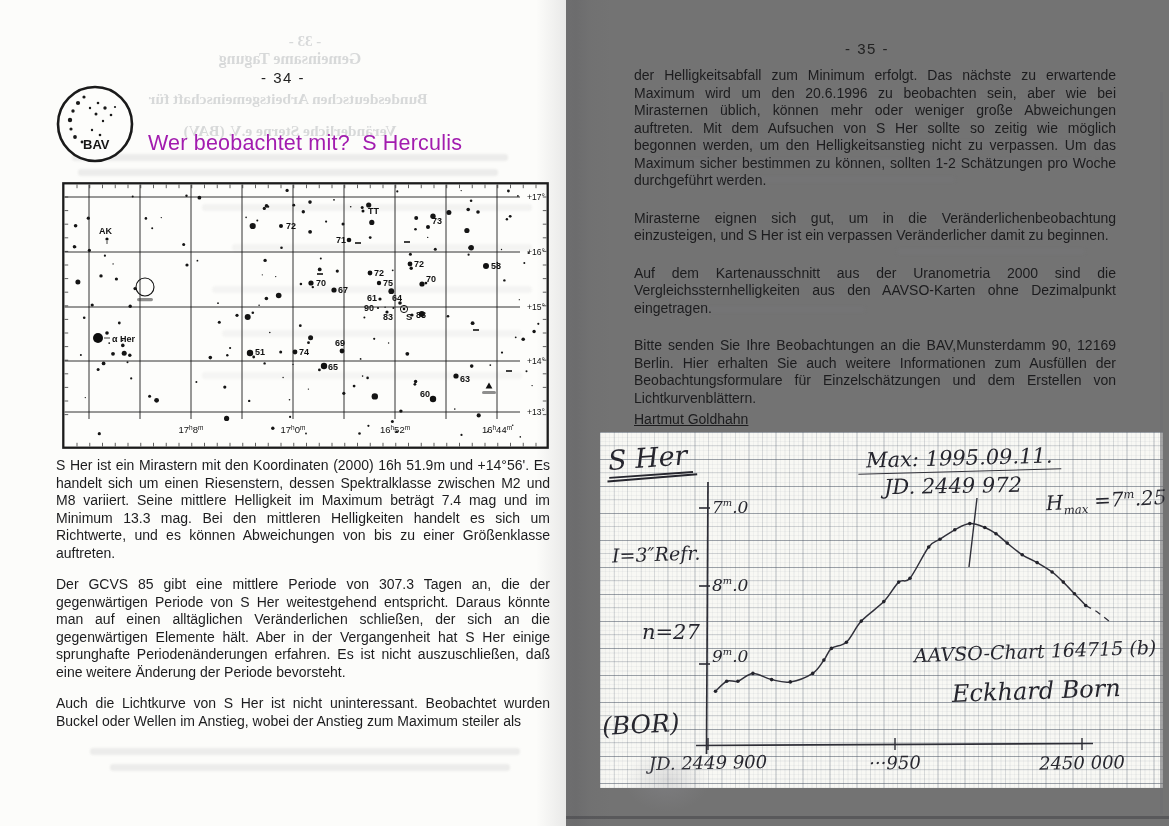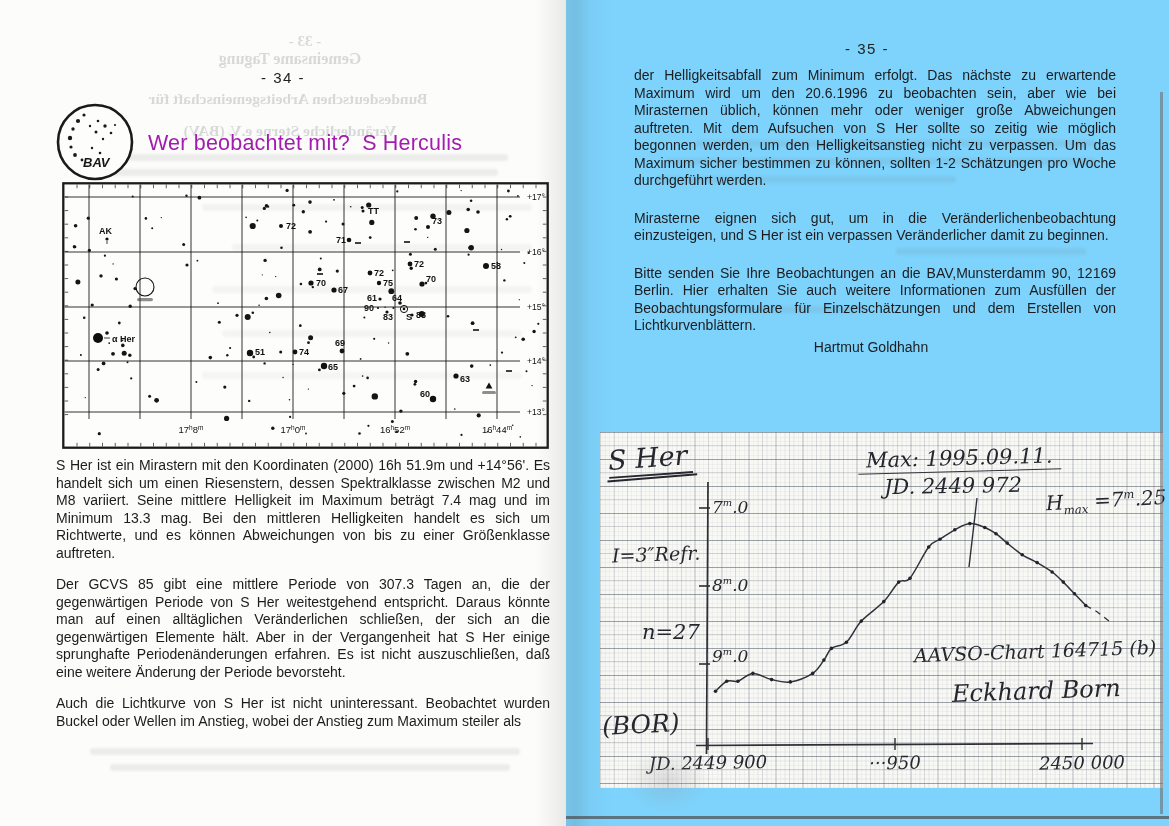--- a/index.html
+++ b/index.html
@@ -1,37 +1,37 @@
 <!DOCTYPE html>
 <html><head>
 <meta charset="utf-8">
 <style>
   html,body{margin:0;padding:0;background:#efefed;}
   #root{position:relative;width:1169px;height:826px;overflow:hidden;background:#f3f3f1;
         font-family:"Liberation Sans",sans-serif;color:#1b1b1d;}
   .page{position:absolute;top:0;height:826px;}
   #page-left{left:0;width:566px;background:#fcfcfa;}
-  #page-right{left:566px;width:603px;background:#7dd3fc;}
+  #page-right{left:566px;width:603px;background:#737373;}
   #gutter{position:absolute;left:536px;top:0;width:76px;height:826px;pointer-events:none;
     background:linear-gradient(90deg,rgba(0,0,0,0) 0%,rgba(70,70,78,0.10) 38%,rgba(70,70,78,0.15) 52%,rgba(70,70,78,0.04) 72%,rgba(0,0,0,0) 100%);}
   .pageno{position:absolute;font-size:15px;letter-spacing:1.5px;color:#222;text-align:center;}
   
   .ghost{position:absolute;transform:scaleX(-1);color:rgba(95,100,110,0.55);opacity:0.42;
          font-family:"Liberation Serif",serif;font-weight:bold;filter:blur(0.5px);text-align:center;}
   .gbar{position:absolute;height:7px;border-radius:3px;background:rgba(120,125,135,0.12);filter:blur(1.2px);}
   
   #title{position:absolute;left:148px;top:131px;width:412px;font-size:21.5px;color:#a21caf;
          letter-spacing:0.2px;white-space:pre-wrap;}
   .bodytext{position:absolute;font-size:14px;line-height:17.5px;text-align:justify;color:#1c1c1e;}
   .bodytext p{margin:0 0 14px 0;}
   #rp-text p{margin:0 0 20px 0;}
   #rp-text p.tight{margin-bottom:4px;}
-  #signature{text-align:center;padding-right:8px;}
+  #signature{text-align:left;padding-right:8px;text-decoration:underline;}
   
-  #bav-logo{position:absolute;left:54px;top:101px;width:82px;height:82px;font-style:italic;}
+  #bav-logo{position:absolute;left:54px;top:83px;width:82px;height:82px;}
   
   #starchart{position:absolute;left:62px;top:182px;width:487px;height:267px;background:#fdfdfb;}
   #starchart svg{position:absolute;left:0;top:0;}
   
   #lightcurve{position:absolute;left:34px;top:430px;width:566px;height:370px;}
   #lc-paper{position:absolute;left:0;top:2px;width:563px;height:356px;background-color:#f8f8f4;
     background-image:
       repeating-linear-gradient(to bottom, rgba(70,80,95,0.38) 0px, rgba(70,80,95,0.38) 1px, transparent 1px, transparent 27px),
       repeating-linear-gradient(to bottom, rgba(90,100,115,0.22) 0px, rgba(90,100,115,0.22) 1px, transparent 1px, transparent 13.5px),
       repeating-linear-gradient(to right, rgba(90,100,115,0.16) 0px, rgba(90,100,115,0.16) 1px, transparent 1px, transparent 13.5px),
@@ -507,20 +507,21 @@
 
     <div class="gbar" style="left:130px;top:140px;width:400px;"></div>
     <div class="gbar" style="left:100px;top:158px;width:430px;"></div>
     <div class="gbar" style="left:90px;top:176px;width:300px;"></div>
     <div class="gbar" style="left:330px;top:248px;width:190px;"></div>
     <div class="gbar" style="left:100px;top:306px;width:200px;"></div>
 
     <div id="rp-text" class="bodytext" style="left:68px;top:67px;width:482px;">
       <p>der Helligkeitsabfall zum Minimum erfolgt. Das nächste zu erwartende Maximum wird um den 20.6.1996 zu beobachten sein, aber wie bei Mirasternen üblich, können mehr oder weniger große Abweichungen auftreten. Mit dem Aufsuchen von S Her sollte so zeitig wie möglich begonnen werden, um den Helligkeitsanstieg nicht zu verpassen. Um das Maximum sicher bestimmen zu können, sollten 1-2 Schätzungen pro Woche durchgeführt werden.</p>
       <p>Mirasterne eignen sich gut, um in die Veränderlichenbeobachtung einzusteigen, und S Her ist ein verpassen Veränderlicher damit zu beginnen.</p>
+      <p>Auf dem Kartenausschnitt aus der Uranometria 2000 sind die Vergleichssternhelligkeiten aus den AAVSO-Karten ohne Dezimalpunkt eingetragen.</p>
       <p class="tight">Bitte senden Sie Ihre Beobachtungen an die BAV,Munsterdamm 90, 12169 Berlin. Hier erhalten Sie auch weitere Informationen zum Ausfüllen der Beobachtungsformulare für Einzelschätzungen und dem Erstellen von Lichtkurvenblättern.</p>
       <div id="signature">Hartmut Goldhahn</div>
     </div>
 
     <div id="lightcurve">
       <div id="lc-paper"></div>
       <svg id="lightcurve-svg" width="566" height="370" viewBox="0 0 566 370">
           <path d="M108,52 L106.5,324" stroke="#2e2e36" stroke-width="1.7" fill="none"></path>
           <path d="M96,315.5 L493,313.5" stroke="#2e2e36" stroke-width="1.7" fill="none"></path>
           <line x1="99" y1="78" x2="110" y2="78" stroke="#2e2e36" stroke-width="1.6"></line>

